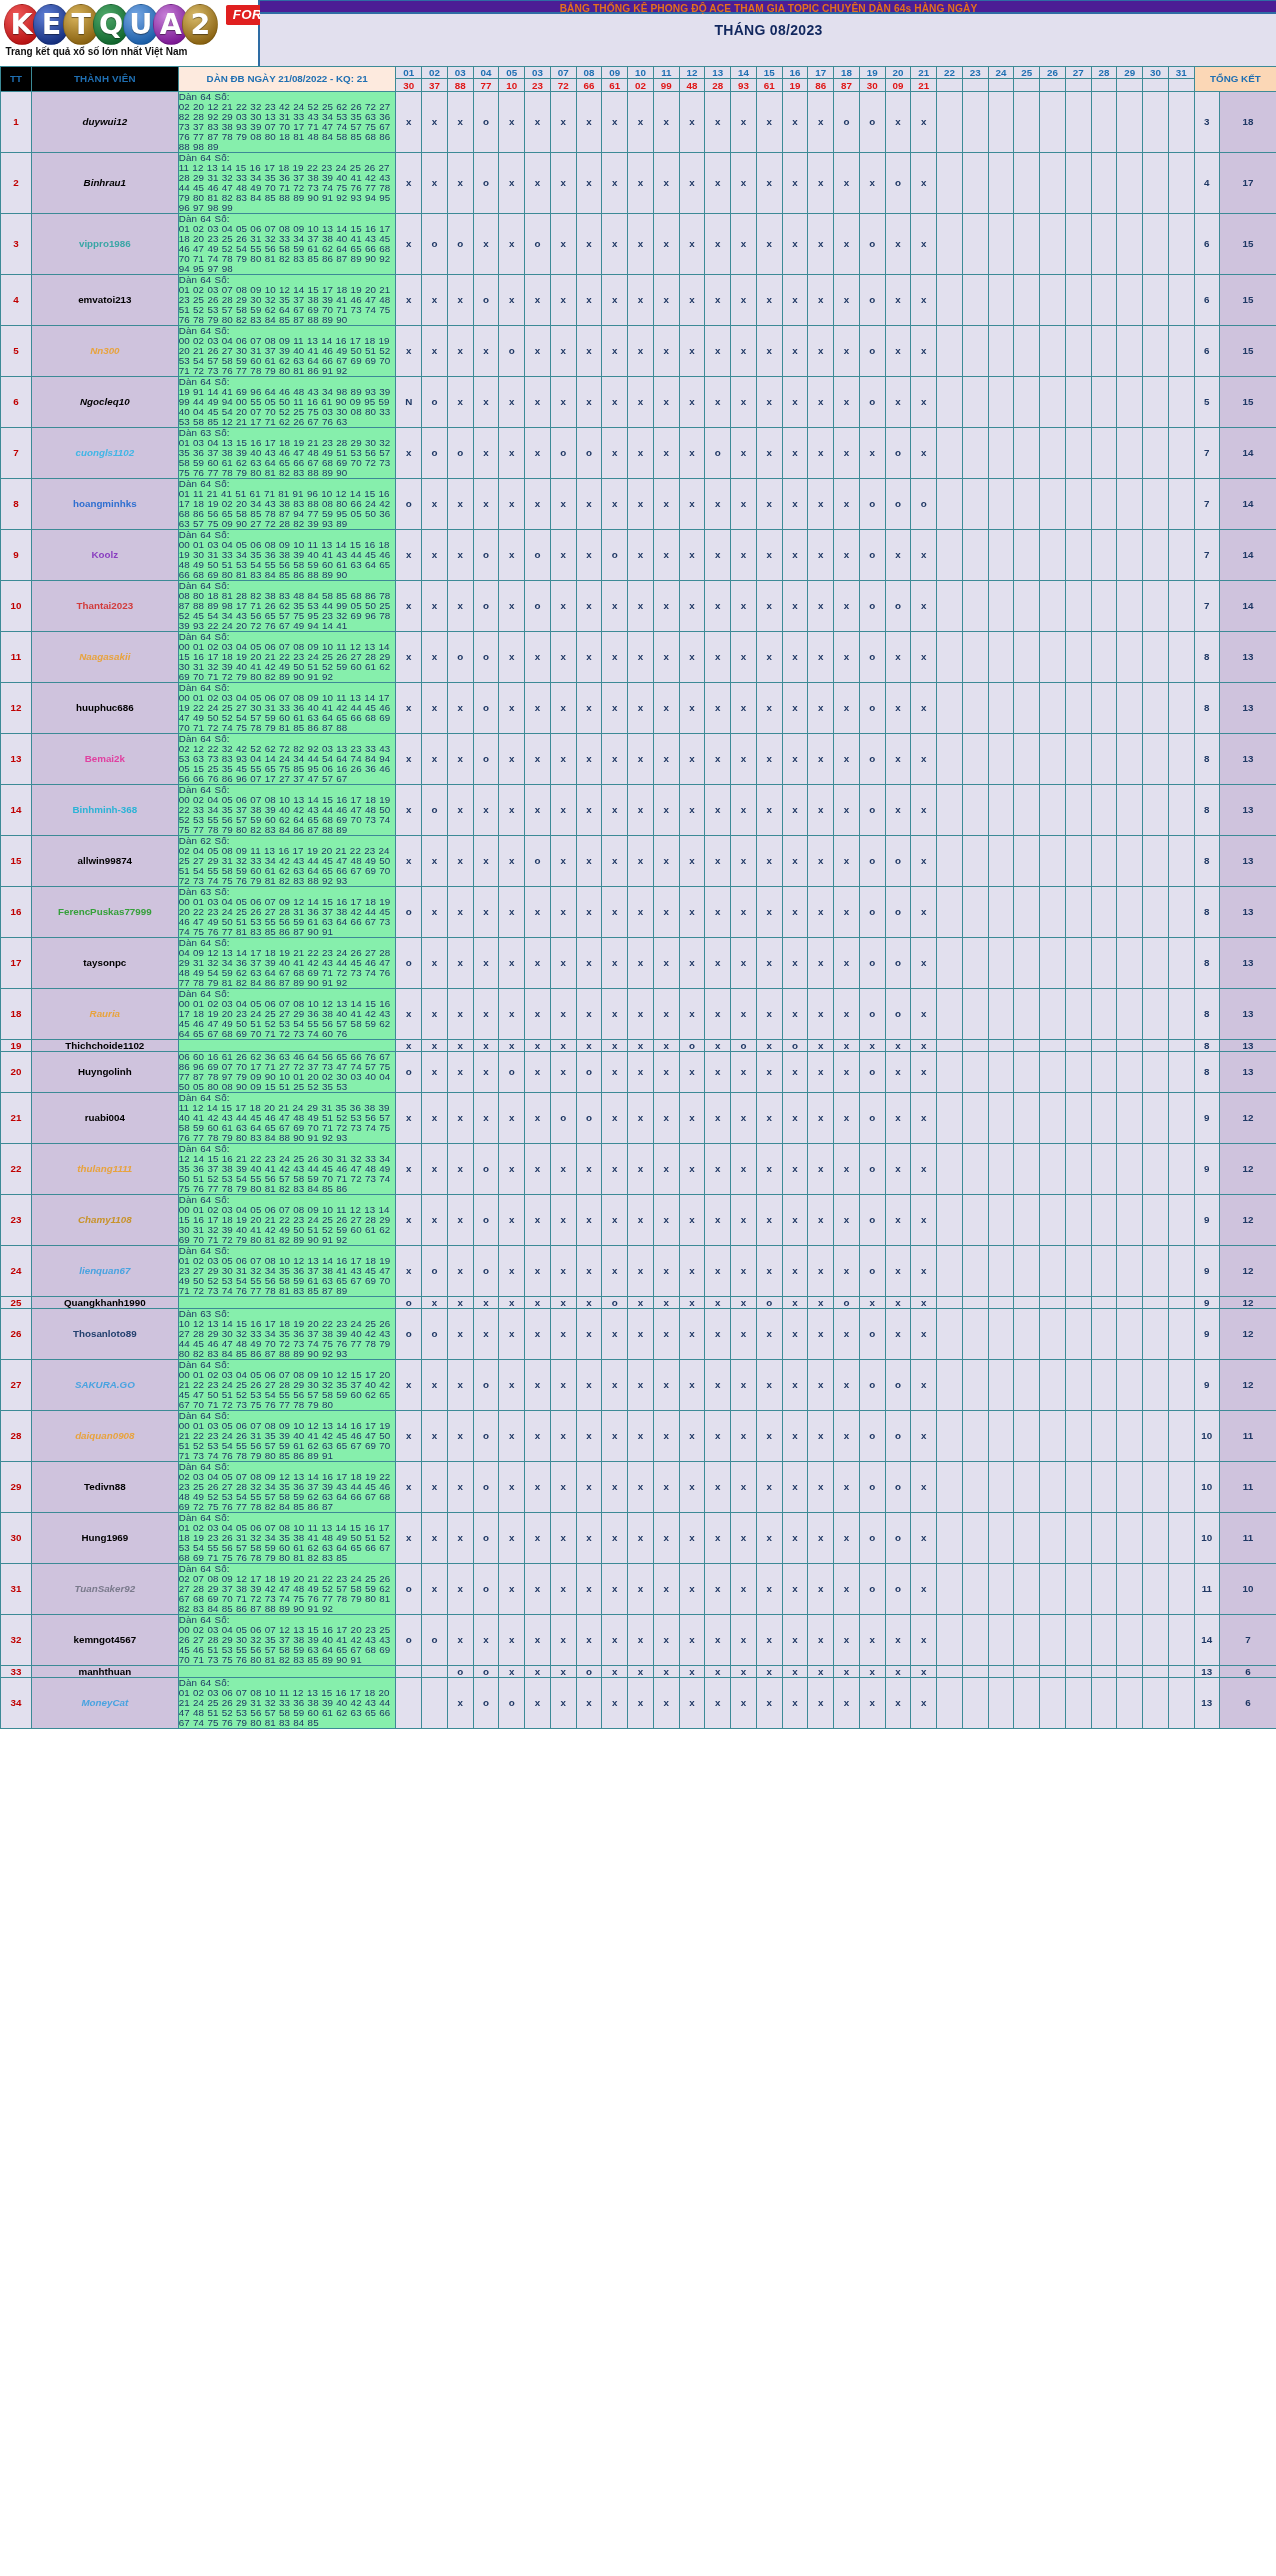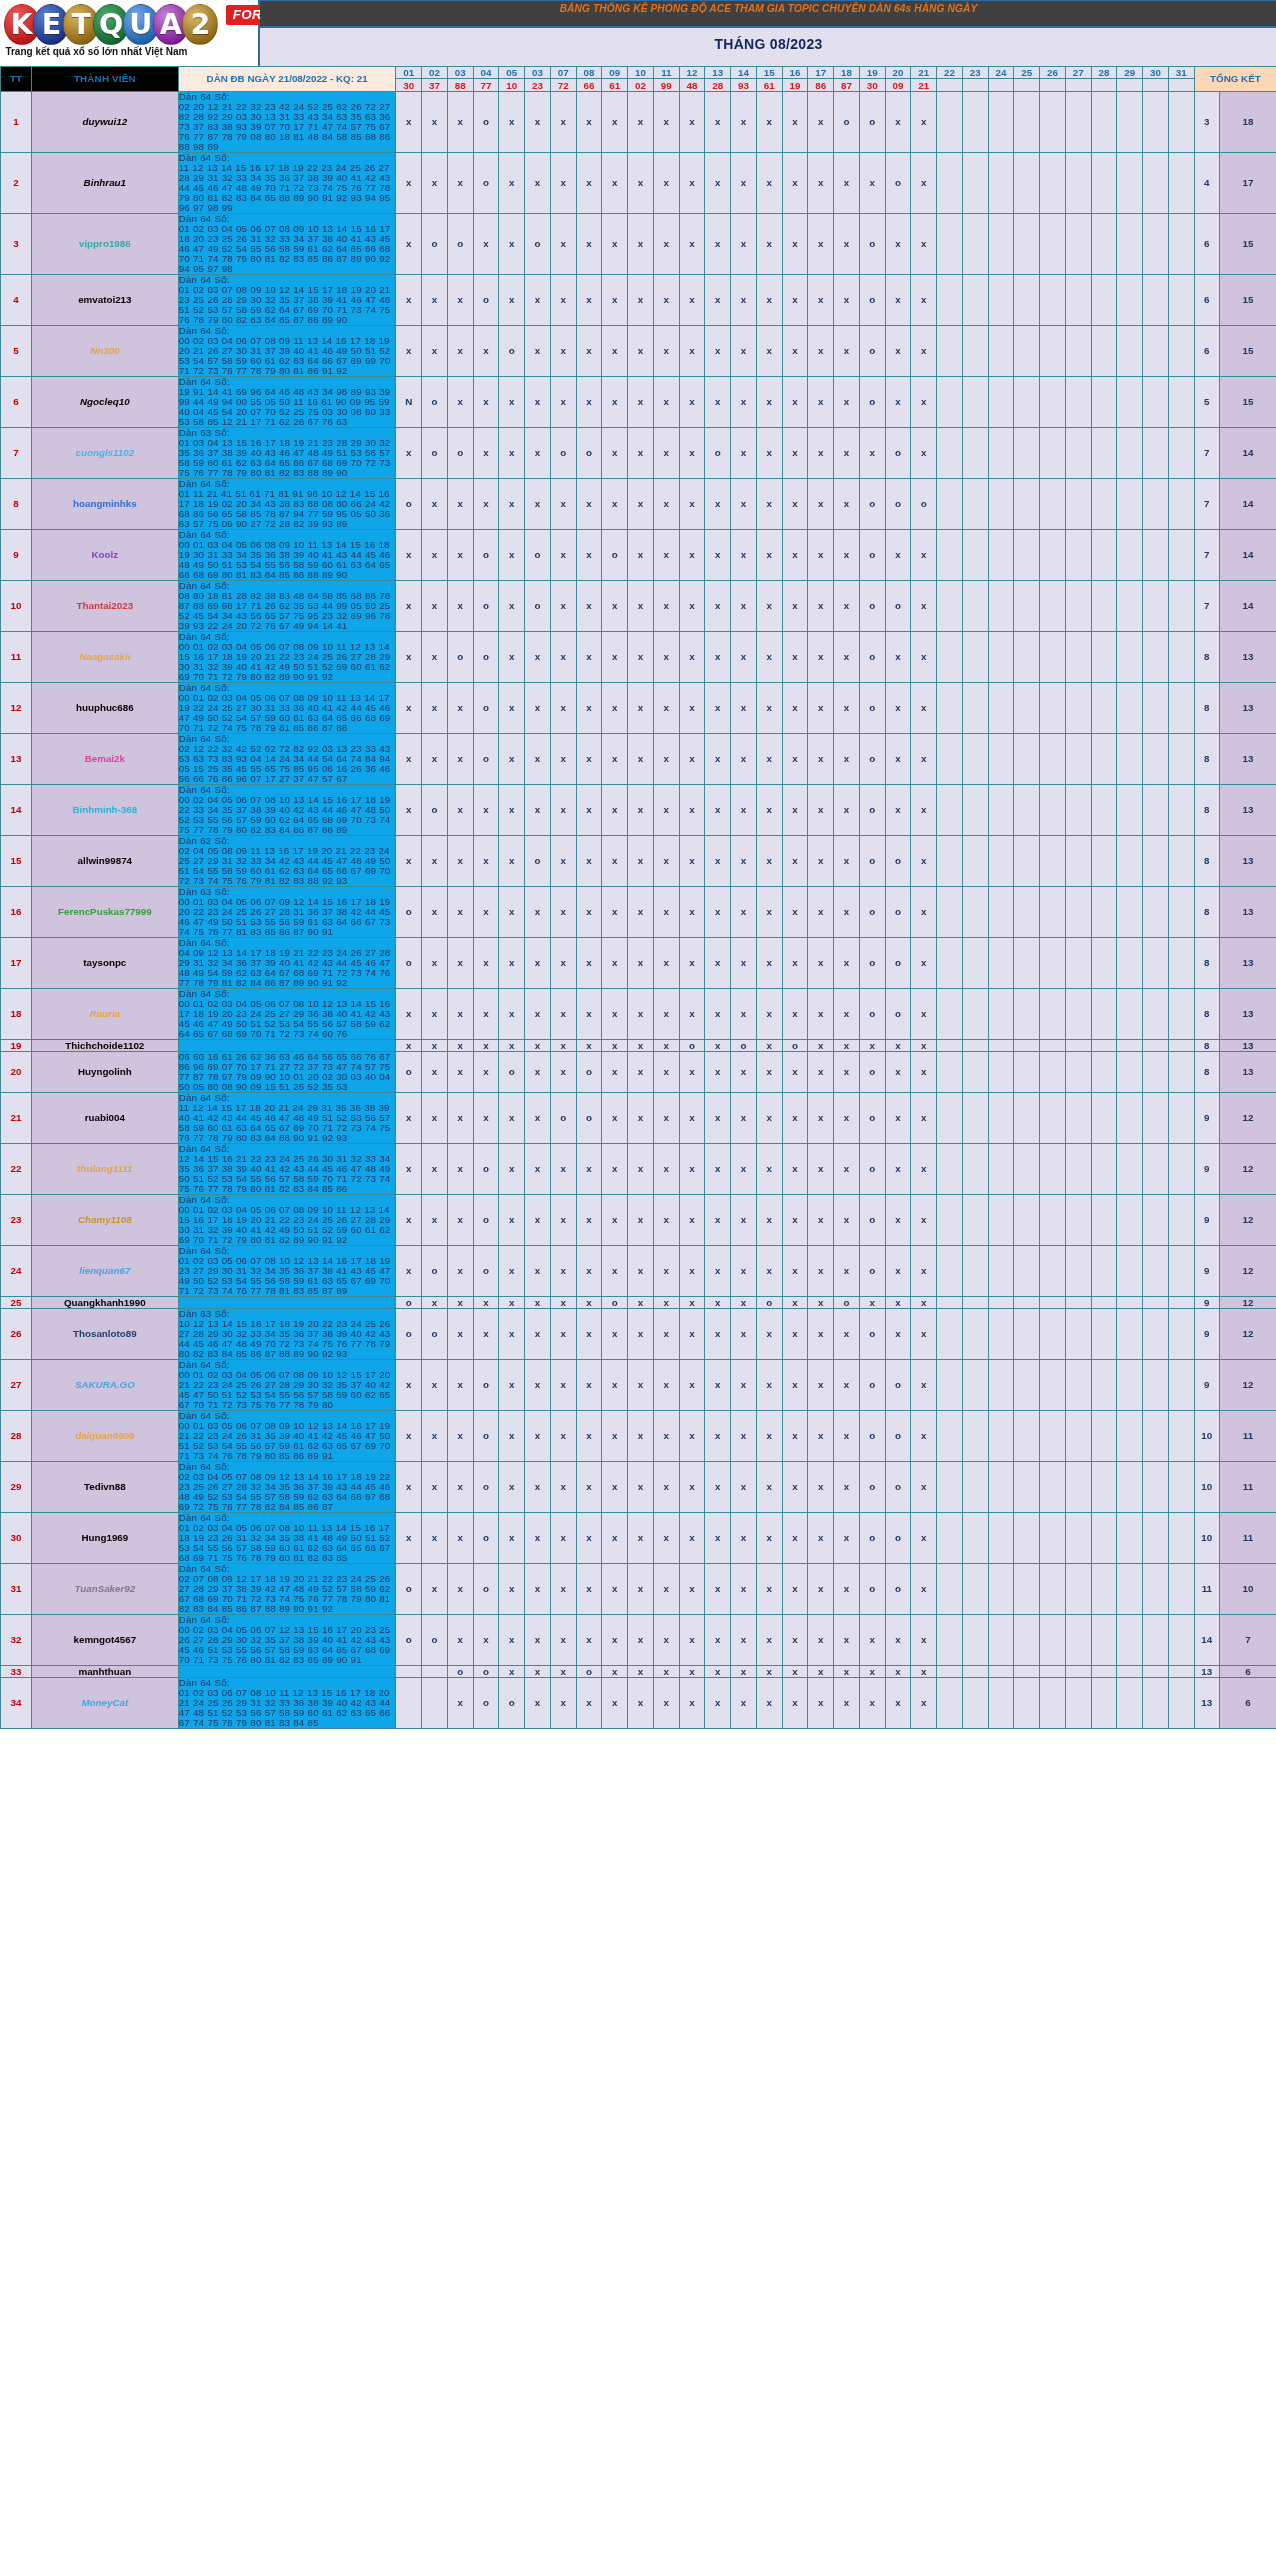--- a/index.html
+++ b/index.html
@@ -71,26 +71,25 @@
     padding-left: 1.8px;
     white-space: nowrap;
   }
   .banner-wrap {
     flex: 1;
     display: flex;
     flex-direction: column;
     border-left: 2.7px solid #2e6ca4;
   }
   .banner-top {
-    background: #404040;
+    background: #4c1d95;
     border-top: 1.8px solid #2e6ca4;
     border-bottom: 2.7px solid #2e6ca4;
-    height: 28px;
+    height: 14px;
     position: relative;
-    font-style: italic;
   }
   .banner-top-text {
     position: absolute;
     left: 0; right: 0;
     top: 1.8px;
     text-align: center;
     color: #e3711c;
     font-weight: bold;
     font-size: 10.2px;
     letter-spacing: 0.1px;
@@ -166,21 +165,21 @@
     font-size: 9.8px;
     color: #c00000;
   }
   td.c-name {
     text-align: center;
     background: #cfc3dd;
     font-size: 11.6px;
     padding: 1.8px 2.7px;
   }
   td.c-dan {
-    background: #0ea5e9;
+    background: #86efac;
     color: #1f3864;
     font-size: 8.2px;
     line-height: 10px;
     padding: 0.9px 2.7px 0.9px 3.6px;
     text-align: left;
     letter-spacing: 0.1px;
     word-spacing: 0.4px;
   }
   td.c-mark {
     text-align: center;

